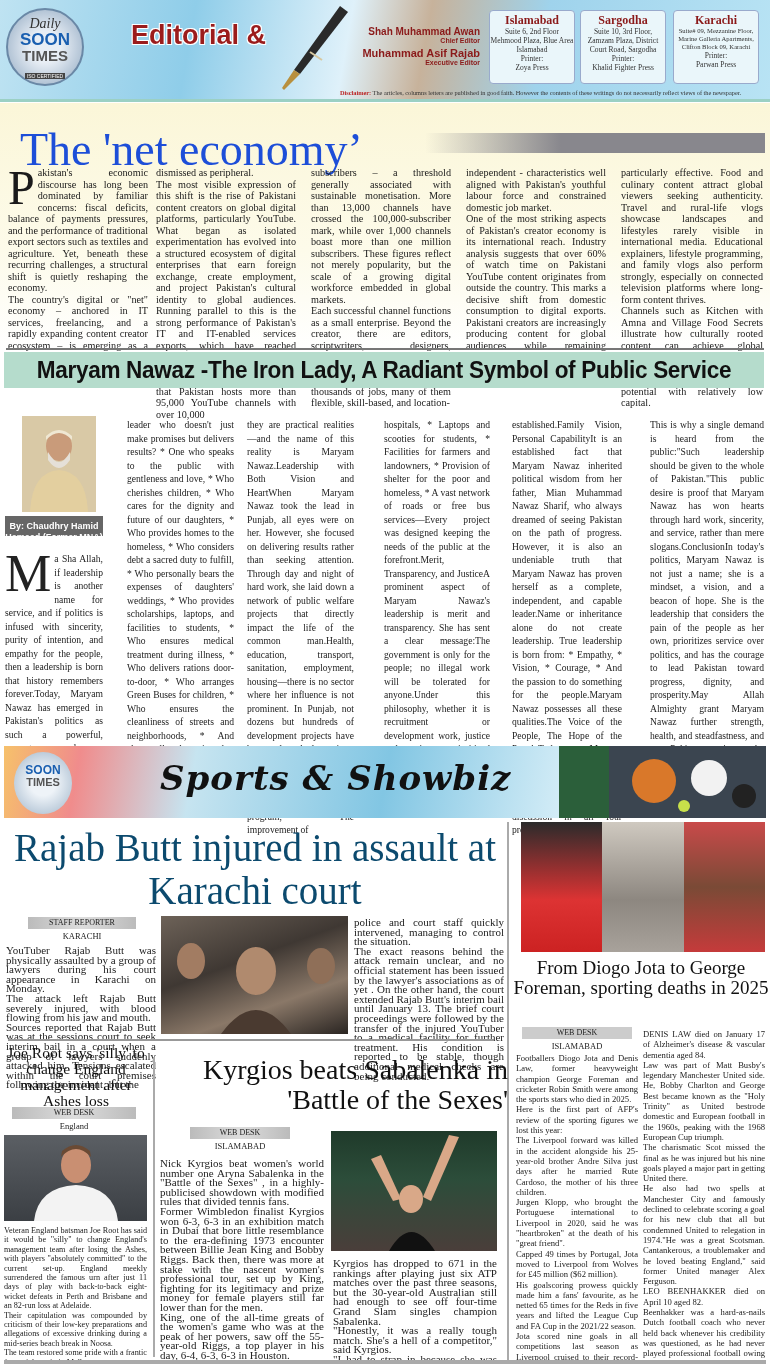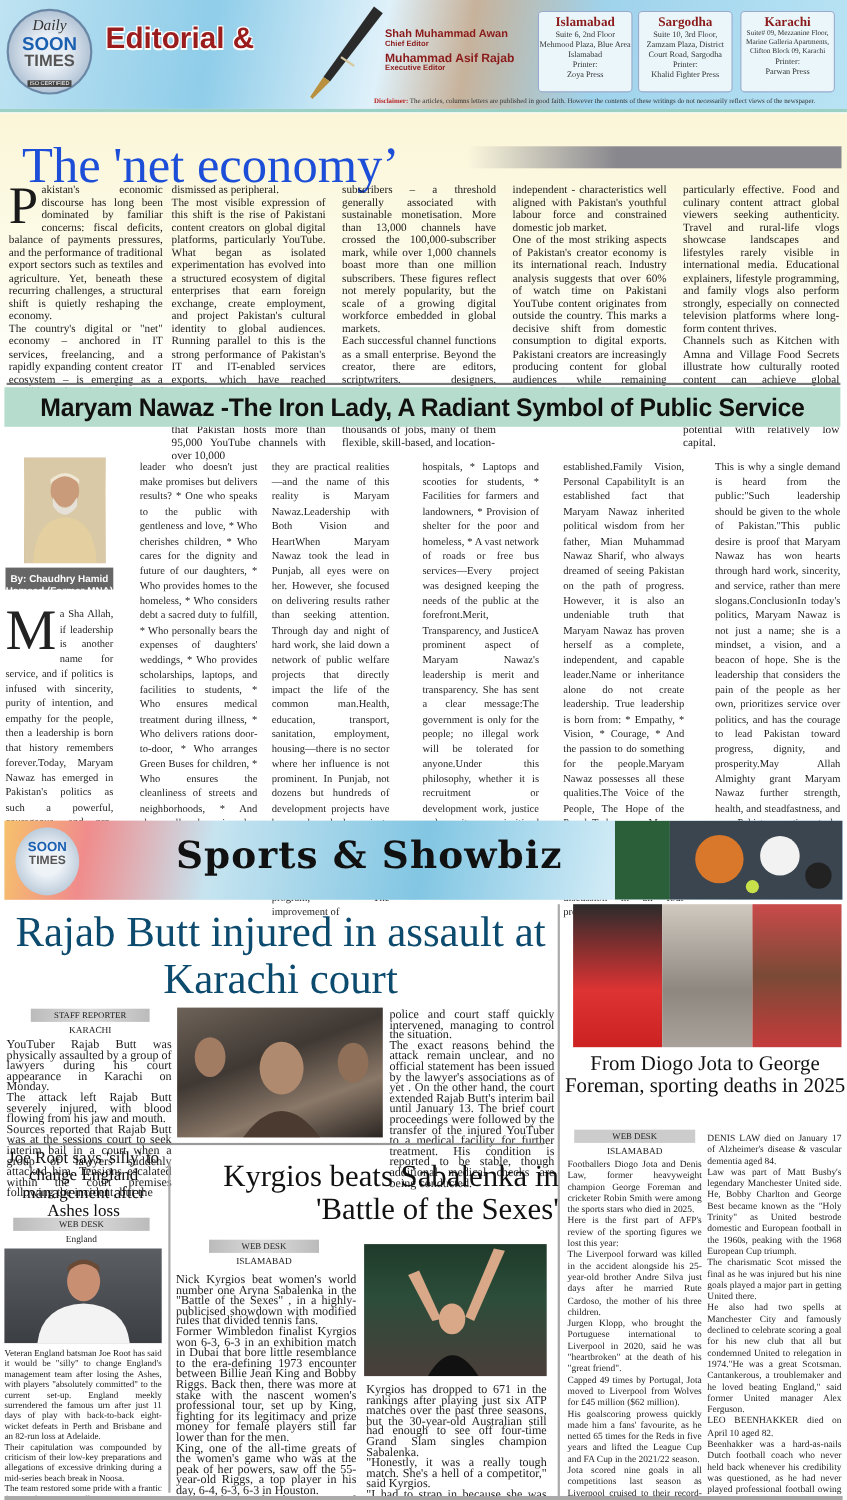--- a/index.html
+++ b/index.html
@@ -5,23 +5,23 @@
 *{box-sizing:border-box;margin:0;padding:0}
 body{width:770px;height:1364px;background:#fff;font-family:"Liberation Serif",serif;color:#222;overflow:hidden;position:relative}
 .abs{position:absolute}
 
 #hdr{left:0;top:0;width:770px;height:102px;background:linear-gradient(100deg,#bfe3f2 0%,#8fcde9 25%,#dff1fa 45%,#c7b29b 55%,#9fd3ec 70%,#b8e3f4 100%);border-bottom:3px solid #9bd0c4}
 #logo{left:6px;top:8px;width:78px;height:78px;border-radius:50%;background:radial-gradient(circle,#e8eef5 30%,#8da6bf 100%);border:2px solid #6a88a6;text-align:center;font-family:"Liberation Sans",sans-serif}
 #logo .d{font-style:italic;font-size:14px;color:#333;margin-top:6px;font-family:"Liberation Serif",serif}
 #logo .s{font-size:17px;font-weight:bold;color:#1a5fb0;line-height:16px}
 #logo .t{font-size:15px;font-weight:bold;color:#555;line-height:16px}
 #logo .c{font-size:5px;color:#222;background:#444;color:#fff;display:inline-block;padding:0 2px;margin-top:2px}
-#edtitle{left:96px;top:20px;font-family:"Liberation Sans",sans-serif;font-weight:900;font-size:27px;line-height:30px;color:#9b1c1c;text-shadow:1px 1px 0 #fff,-1px -1px 0 #fff,1px -1px 0 #fff,-1px 1px 0 #fff;text-align:left;width:170px}
+#edtitle{left:96px;top:20px;font-family:"Liberation Sans",sans-serif;font-weight:900;font-size:27px;line-height:30px;color:#9b1c1c;text-shadow:1px 1px 0 #fff,-1px -1px 0 #fff,1px -1px 0 #fff,-1px 1px 0 #fff;text-align:right;width:170px}
 #pen{left:270px;top:4px;width:80px;height:90px}
-#editors{left:350px;top:26px;width:130px;text-align:left;font-family:"Liberation Sans",sans-serif}
+#editors{left:350px;top:26px;width:130px;text-align:right;font-family:"Liberation Sans",sans-serif}
 #editors .n{font-weight:bold;font-size:10px;color:#8b1a1a}
 #editors .r{font-size:7px;color:#8b1a1a;font-weight:bold;margin-bottom:3px}
 #editors .n2{font-weight:bold;font-size:11px;color:#8b1a1a}
 .cityBox{top:10px;width:86px;height:74px;background:#eaf6fa;border:1px solid #9ac;border-radius:4px;text-align:center;font-size:7.5px;line-height:9px;color:#333;padding-top:2px}
 .cityBox .cn{font-size:12px;font-weight:bold;color:#8b1a1a;line-height:14px}
 #disc{left:340px;top:89px;width:430px;font-size:6.3px;color:#333;white-space:nowrap}
 #disc b{color:#b22}
 
 #netbox{left:0;top:103px;width:770px;height:245px;background:linear-gradient(180deg,#fbf6d8 0%,#fdfbea 60%,#fff 100%)}
 #nettitle{left:20px;top:124px;font-family:"Liberation Serif",serif;font-size:46px;color:#1d4ed8;line-height:52px}
@@ -33,21 +33,21 @@
 #mnbar{left:4px;top:352px;width:760px;height:36px;background:#b5dccc}
 #mntitle{left:4px;top:352px;width:760px;text-align:center;font-family:"Liberation Sans",sans-serif;font-weight:bold;font-size:23px;line-height:36px;color:#111;letter-spacing:-0.3px;transform:scaleX(0.98)}
 #photo1{left:22px;top:416px;width:74px;height:96px;background:linear-gradient(180deg,#c8b58f 0%,#e8d9b8 30%,#cbb086 100%);overflow:hidden}
 #byline{left:5px;top:516px;width:98px;height:20px;background:#666;color:#fff;font-family:"Liberation Sans",sans-serif;font-weight:bold;font-size:9px;line-height:11px;text-align:center;padding-top:5px}
 .mcol{position:absolute;font-size:9.6px;line-height:13.5px;text-align:justify;color:#222}
 
 #spbanner{left:4px;top:746px;width:762px;height:72px;background:linear-gradient(100deg,#f6c16b 0%,#f08c8c 10%,#c6e4f0 25%,#82c6e3 50%,#d9eff8 75%,#80aacc 100%);overflow:hidden}
 #spLogo{left:14px;top:752px;width:58px;height:62px;border-radius:50%;background:radial-gradient(circle,#eef3f8 30%,#9db3c8 100%);text-align:center;font-family:"Liberation Sans",sans-serif}
 #spLogo .s{font-size:12px;font-weight:bold;color:#1a5fb0;line-height:12px;margin-top:12px}
 #spLogo .t{font-size:11px;font-weight:bold;color:#555;line-height:12px}
-#sptitle{left:160px;top:758px;font-family:"DejaVu Serif",serif;font-weight:bold;font-size:34px;color:#111;letter-spacing:1px}
+#sptitle{left:160px;top:758px;font-family:"DejaVu Serif",serif;font-weight:bold;font-style:italic;font-size:34px;color:#111;letter-spacing:1px}
 
 #rajabTitle{left:10px;top:826px;width:490px;text-align:center;font-size:39px;line-height:43px;color:#0c4a6e}
 .tagbar{position:absolute;height:12px;background:linear-gradient(90deg,#bbb,#ddd 50%,#bbb);font-size:8px;line-height:12px;text-align:center;color:#222}
 .tagsub{position:absolute;text-align:center;font-size:8.5px;color:#222}
 .scol{position:absolute;font-size:11px;line-height:9.6px;text-align:justify;color:#222}
 #rajabImg{left:161px;top:916px;width:187px;height:118px;background:linear-gradient(160deg,#6d6258 0%,#3f3833 40%,#8a7868 70%,#2a2522 100%)}
 #rule2{left:8px;top:1039px;width:486px;height:2px;background:#999}
 #vrule{left:507px;top:822px;width:2px;height:538px;background:#aaa}
 
 #jotaImg{left:521px;top:822px;width:244px;height:130px;display:flex}

